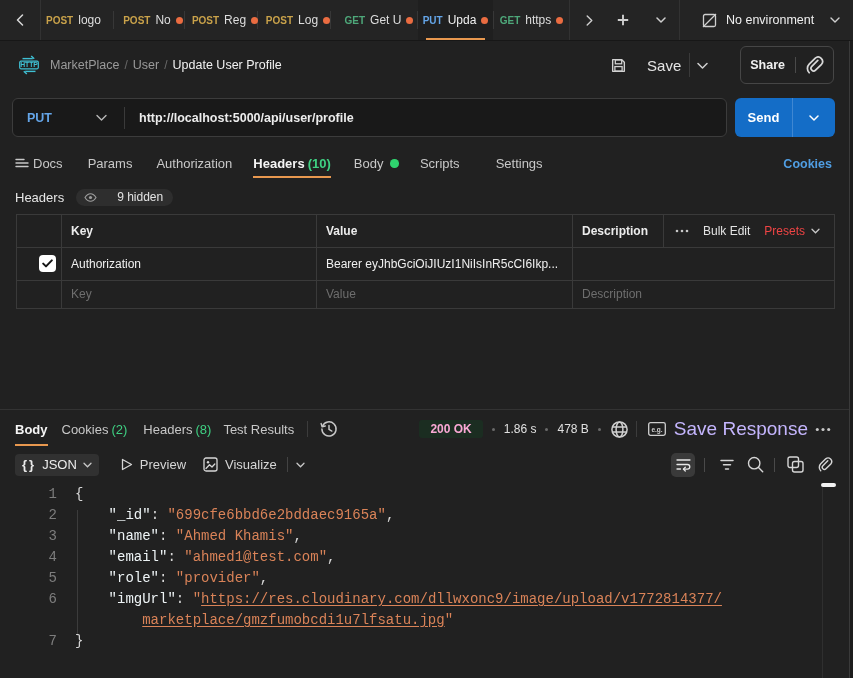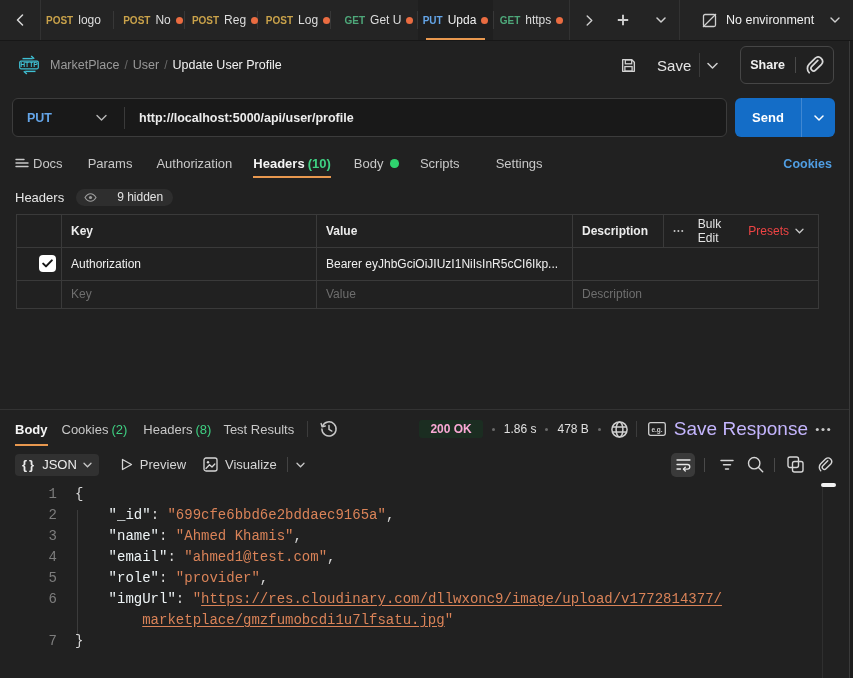--- a/index.html
+++ b/index.html
@@ -35,21 +35,21 @@
 
   
   #urlrow { left:0; top:88px; width:846px; height:57px; }
   #urlbox { position:absolute; left:12px; top:10px; width:715px; height:39px;
     background:#191919; border:1px solid #3c3c3c; border-radius:6px;
     display:flex; align-items:center; }
   #method { color:#64a5e8; font-weight:700; font-size:12.5px; margin-left:14px; }
   #urltext { color:#ececec; font-size:12.5px; font-weight:600; }
   #send { position:absolute; left:735px; top:10px; width:100px; height:39px;
     background:#146dc7; border-radius:6px; display:flex; }
-  #send .main { width:67px; display:flex; align-items:center; justify-content:center;
+  #send .main { width:58px; display:flex; align-items:center; justify-content:center;
     color:#fff; font-size:13px; font-weight:700; border-right:1px solid #3f87d2; }
   #send .dd { flex:1; display:flex; align-items:center; justify-content:center; }
 
   
   #reqtabs { left:0; top:145px; width:846px; height:37px; display:flex;
     align-items:center; font-size:13px; color:#c8c8c8; }
   .rtab { position:relative; height:100%; display:flex; align-items:center; gap:3px; }
   .rtab.active { color:#f5f5f5; font-weight:600; }
   .rtab.active:after { content:""; position:absolute; left:0; right:0; bottom:4px;
     height:2px; background:#e8984f; }
@@ -58,21 +58,21 @@
 
   
   #hlabel { left:0; top:182px; width:846px; height:30px; display:flex; align-items:center; }
   #hlabel .cap { color:#e6e6e6; font-size:13px; font-weight:400; margin-left:15px; }
   .pill { display:flex; align-items:center; gap:20px; background:#2e2e2e;
     border-radius:9px; padding:1.5px 10px 1.5px 8px; margin-left:12px;
     color:#e2e2e2; font-size:12px; }
 
   
   #tbl { left:16px; top:214px; width:819px; height:95px; font-size:12px; }
-  .trow { position:absolute; left:0; right:16px; display:flex; }
+  .trow { position:absolute; left:0; right:0; display:flex; }
   .cell { border-left:1px solid #3a3a3a; border-top:1px solid #3a3a3a;
     display:flex; align-items:center; padding-left:9px; }
   .c0 { width:45px; justify-content:flex-end; padding-left:0; padding-right:5px; }
   .c1 { width:255px; } .c2 { width:256px; } .c3 { width:91px; }
   .c4 { flex:1; border-left:none; border-right:1px solid #3a3a3a; }
   .c4b { border-left:1px solid #3a3a3a; }
   .hdr { font-weight:600; color:#ececec; font-size:12px; }
   .ph { color:#6e6e6e; }
   #chk { width:17px; height:17px; background:#fff; border-radius:4px;
     display:flex; align-items:center; justify-content:center; }
@@ -201,21 +201,21 @@
     <svg width="17" height="17" viewBox="0 0 16 16">
         <path d="M2.5 2.5 H11 L13.5 5 V13.5 H2.5 Z" stroke="#d2d2d2" stroke-width="1.3" fill="none" stroke-linejoin="round"></path>
         <rect x="5" y="2.8" width="6" height="3.6" stroke="#d2d2d2" stroke-width="1.2" fill="none"></rect>
         <rect x="4.6" y="9" width="6.8" height="4.2" stroke="#d2d2d2" stroke-width="1.2" fill="none"></rect>
       </svg>
     <span style="margin-left:20px;font-size:15px;color:#e4e4e4">Save</span>
     <div style="width:1px;height:24px;background:#3a3a3a;margin:0 7px 0 8px"></div>
     <svg width="11" height="7" viewBox="0 0 11 7">
         <path d="M1 1.5 L5.5 6 L10 1.5" stroke="#cfcfcf" stroke-width="1.5" fill="none" stroke-linecap="round" stroke-linejoin="round"></path>
       </svg>
-    <div style="margin-left:22px;margin-right:12px;height:28px;border:1px solid #464646;border-radius:6px;display:flex;align-items:center;padding:18px 9px">
+    <div style="margin-left:32px;margin-right:12px;height:28px;border:1px solid #464646;border-radius:6px;display:flex;align-items:center;padding:18px 9px">
       <span style="font-size:12.5px;font-weight:600;color:#f0f0f0">Share</span>
       <div style="width:1px;height:16px;background:#4a4a4a;margin:0 10px"></div>
       <svg width="18" height="18" viewBox="1 1 13 13">
           <path d="M9.5 4.2 L5.2 8.5 a1.9 1.9 0 0 0 2.7 2.7 L12.2 7 a3.2 3.2 0 0 0 -4.5 -4.5 L3.3 6.9 a4.4 4.4 0 0 0 0 6.2" stroke="#d8d8d8" stroke-width="1.25" fill="none" stroke-linecap="round"></path>
         </svg>
     </div>
   </div>
   <div class="abs" id="urlrow">
     <div id="urlbox">
       <span id="method">PUT</span>

